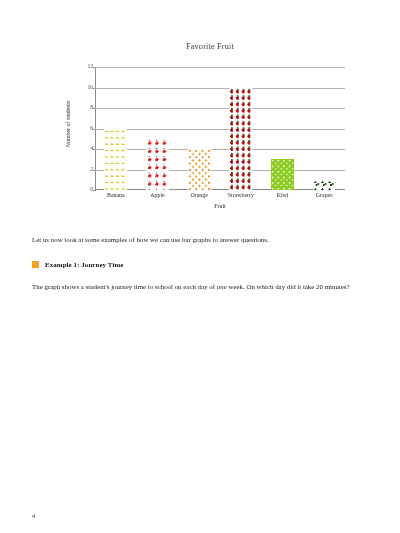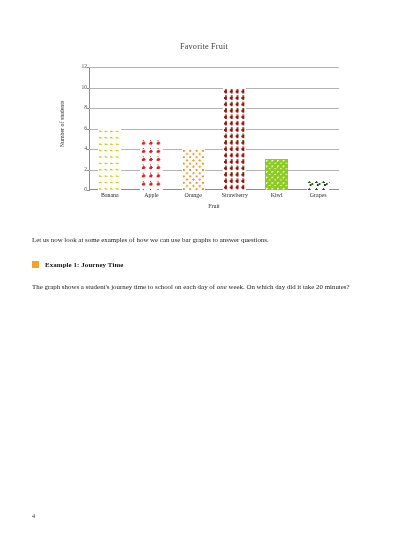--- a/index.html
+++ b/index.html
@@ -12,21 +12,21 @@
     height: 533px;
     font-family: "Liberation Serif", serif;
     color: #1a1a1a;
     position: relative;
     overflow: hidden;
   }
 
   
   .chart-block {
     position: absolute;
-    left: 4px;
+    left: 10px;
     top: 0;
     width: 332px;
     height: 220px;
   }
   .chart-title {
     position: absolute;
     left: 0;
     top: 42px;
     width: 400px;
     text-align: center;

